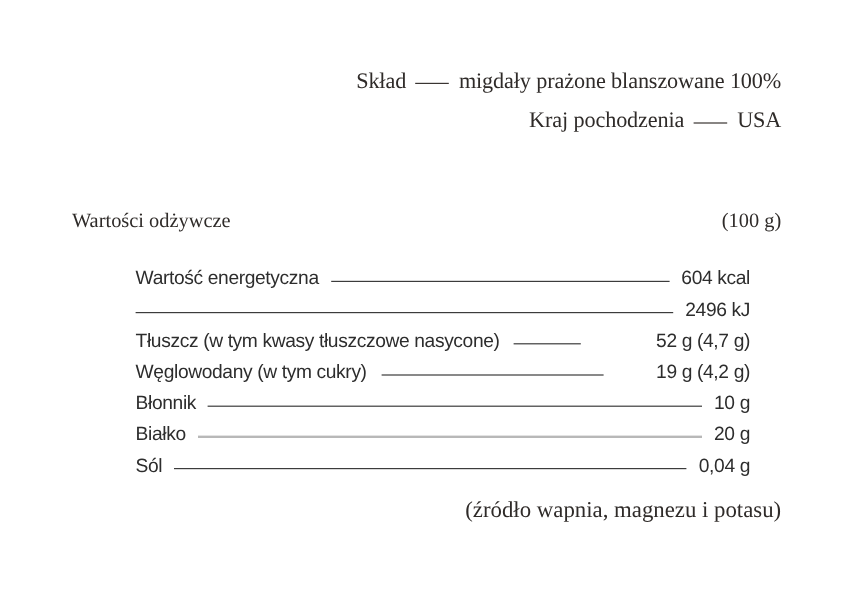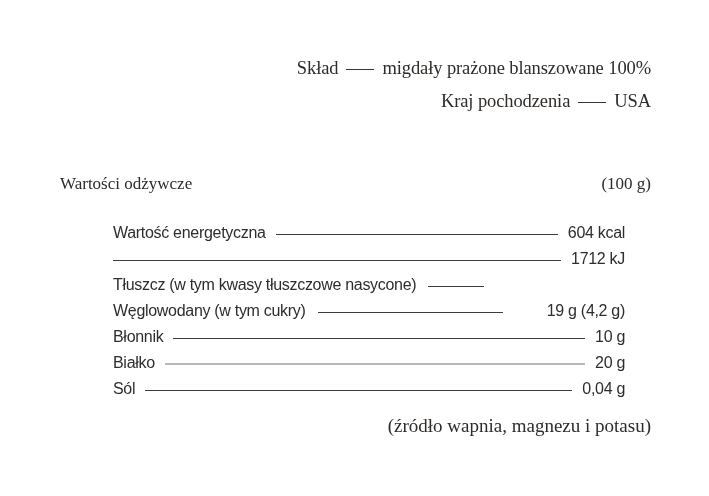--- a/index.html
+++ b/index.html
@@ -65,25 +65,26 @@
 </div>
 
 <div class="table sans">
   <div class="row">
     <span class="label">Wartość energetyczna</span>
     <span class="rule"></span>
     <span class="value">604 kcal</span>
   </div>
   <div class="row no-label">
     <span class="rule"></span>
-    <span class="value">1712 kJ</span>
+    <span class="value">2496 kJ</span>
   </div>
   <div class="row">
     <span class="label">Tłuszcz (w tym kwasy tłuszczowe nasycone)</span>
     <span class="rule short"></span>
+    <span class="value">52 g (4,7 g)</span>
   </div>
   <div class="row">
     <span class="label">Węglowodany (w tym cukry)</span>
     <span class="rule mid"></span>
     <span class="value">19 g (4,2 g)</span>
   </div>
   <div class="row">
     <span class="label">Błonnik</span>
     <span class="rule"></span>
     <span class="value">10 g</span>

